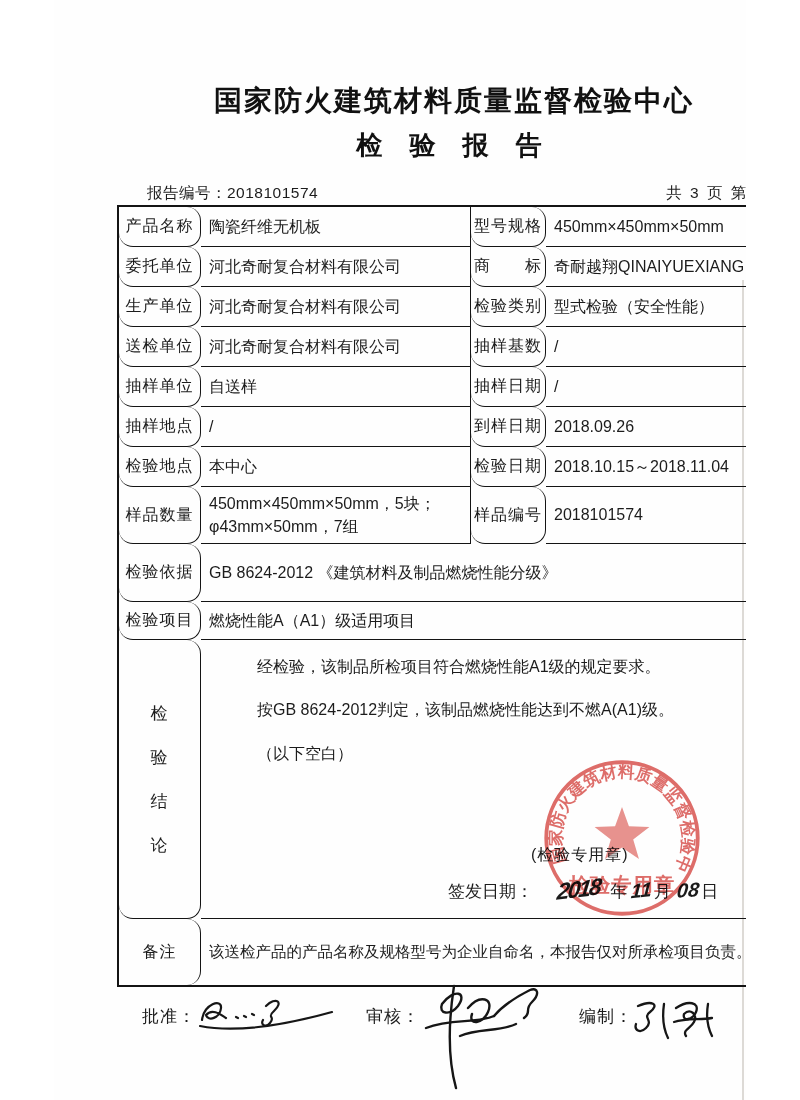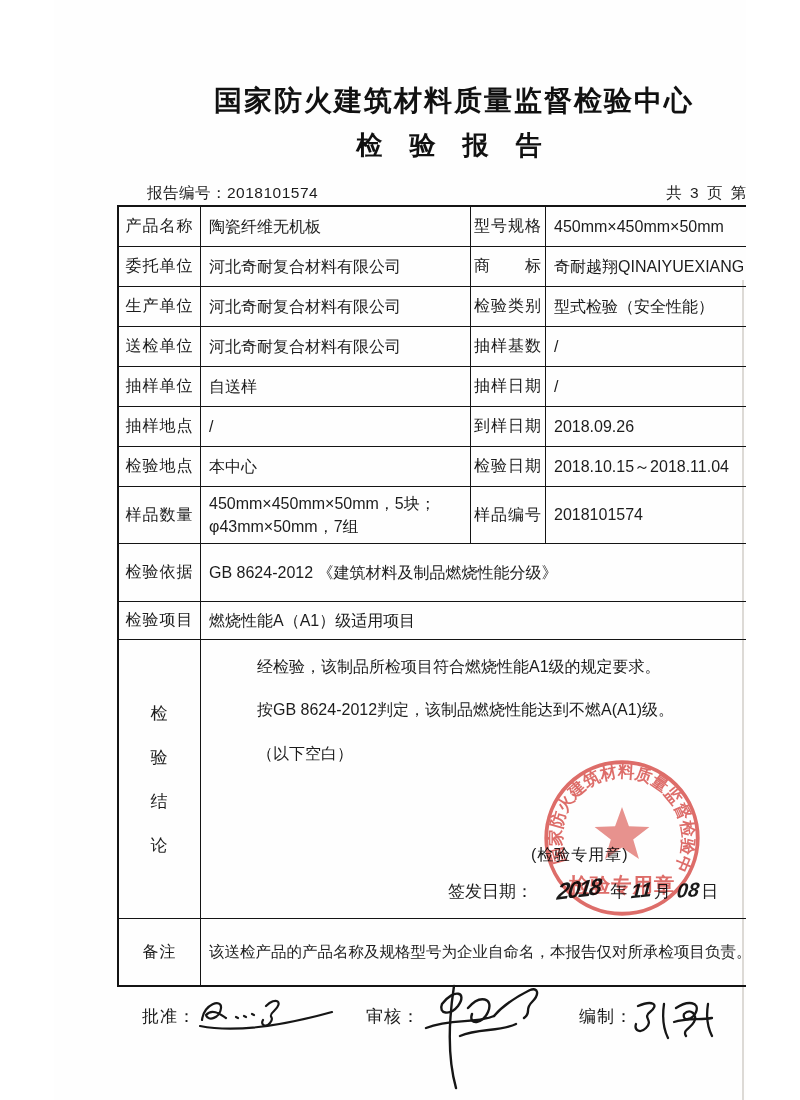--- a/index.html
+++ b/index.html
@@ -30,21 +30,21 @@
     border:2px solid #141414;
     display:grid;
     grid-template-columns:82px 270px 75px 1fr;
     grid-template-rows:40px 40px 40px 40px 40px 40px 40px 57px 58px 38px 279px 66px;
     background:transparent;
   }
   .c { border-right:1px solid #141414; border-bottom:1px solid #141414;
        display:flex; align-items:center; font-size:16px; overflow:hidden; }
   .c.lastcol { border-right:none; }
   .c.lastrow { border-bottom:none; }
-  .lab { justify-content:center; text-align:center; letter-spacing:1px; padding:4px 2px; }
+  .lab { justify-content:center; text-align:center; letter-spacing:1px; padding:4px 2px;border-radius:14px; }
   .val { padding:2px 8px; line-height:1.45; }
   .wide { grid-column:2 / 5; }
   .concl-label { flex-direction:column; justify-content:center; gap:21px; font-size:17px; }
   .concl-cell { position:relative; display:block; font-size:16px; }
   .concl-line { margin:0 0 0 56px; line-height:1.2; }
   .concl-line:nth-child(1){ margin-top:17px; }
   .concl-line:nth-child(2){ margin-top:24px; }
   .concl-line:nth-child(3){ margin-top:25px; }
   .seal-note { position:absolute; left:330px; top:205px; font-size:16px; letter-spacing:1px; }
   .issue-date { position:absolute; left:247px; top:236px; font-size:17px; white-space:nowrap; }

